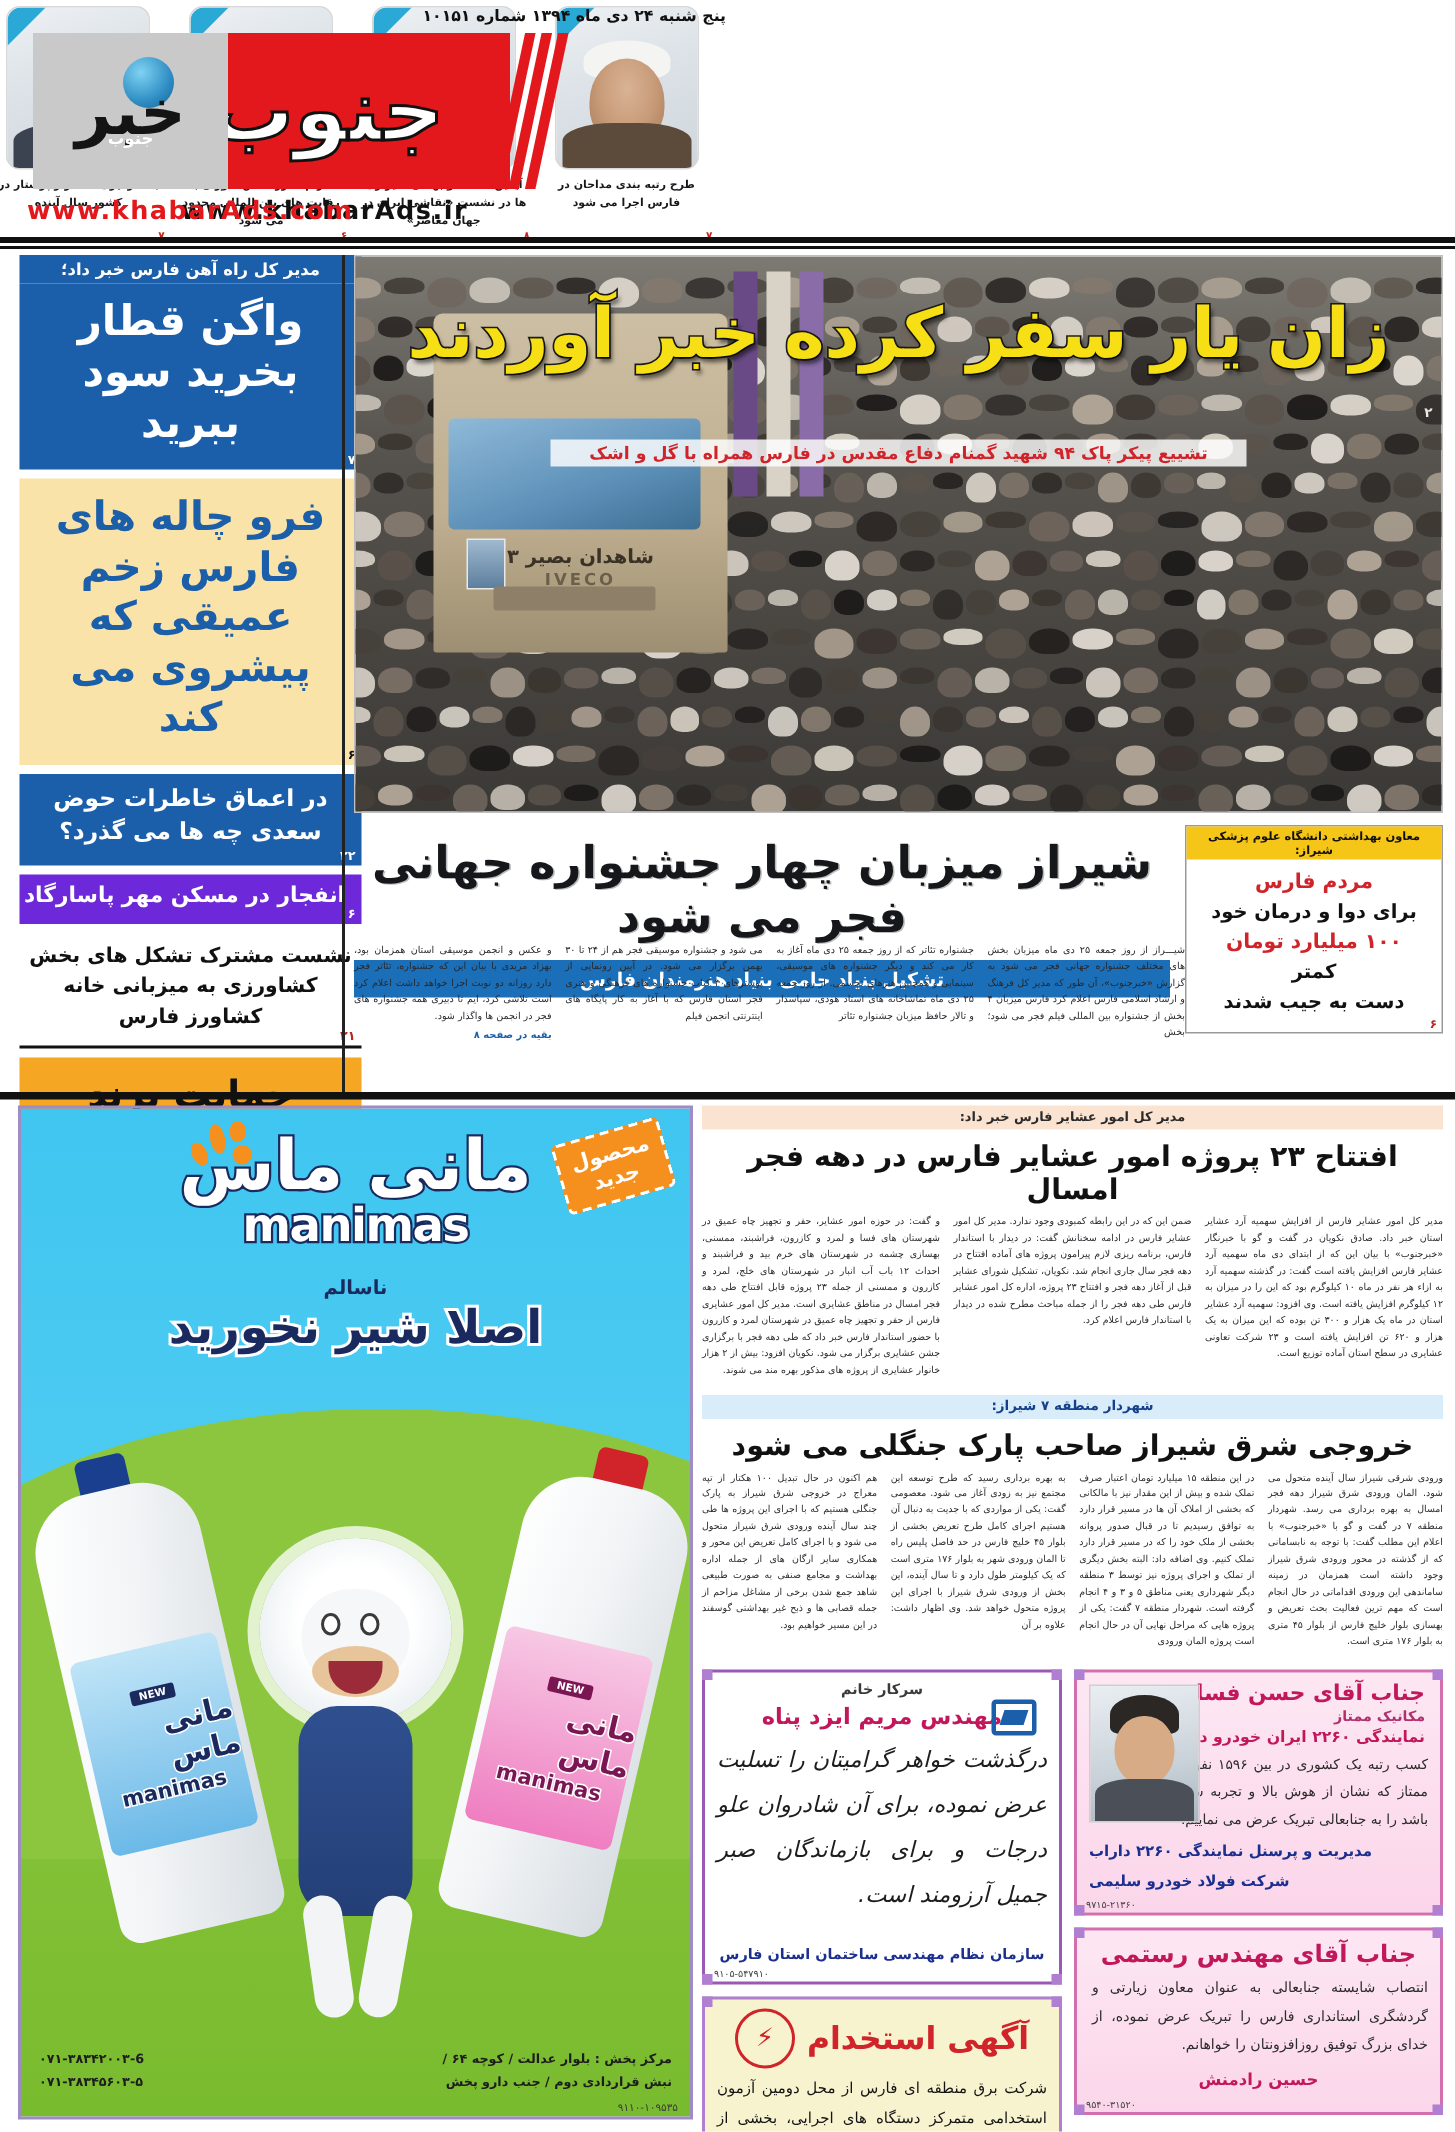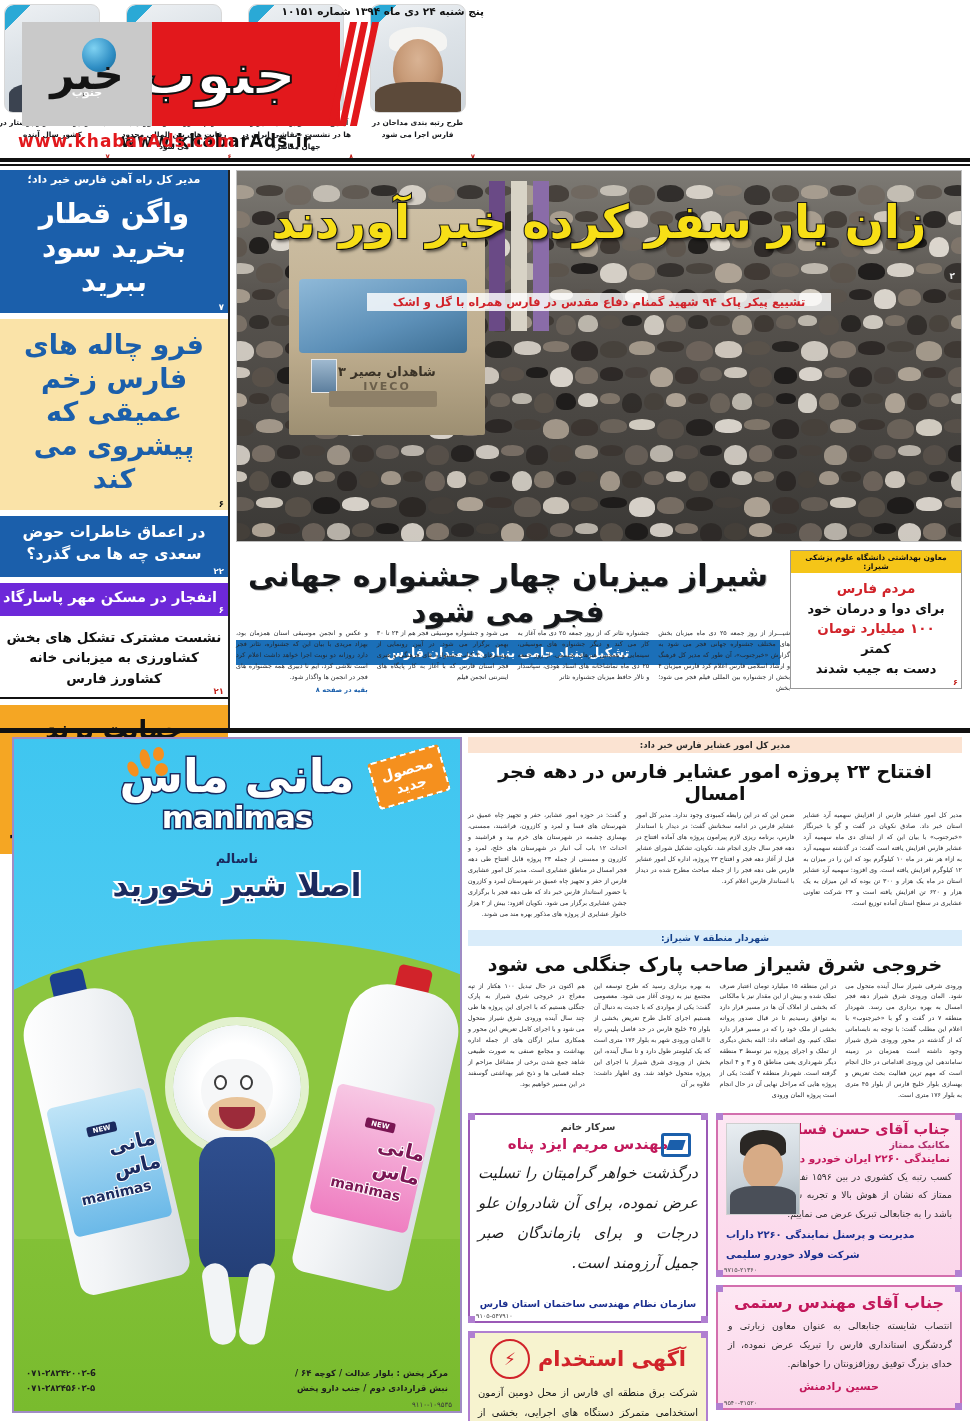--- a/index.html
+++ b/index.html
@@ -100,21 +100,21 @@
     color: #111; letter-spacing: 1px; direction: ltr;
   }
   .url-com {
     position: absolute; left: 18px; top: 131px; font-size: 17px; font-weight: bold;
     color: #e2181c; letter-spacing: 1px; direction: ltr;
   }
   .masthead-rule { position: absolute; left: 0; top: 158px; width: 970px; height: 4px; background: #111; }
   .masthead-rule2 { position: absolute; left: 0; top: 164px; width: 970px; height: 1.5px; background: #111; }
 
   
-  .sidebar { position: absolute; left: 0; top: 170px; width: 228px; }
+  .sidebar { position: absolute; left: 13px; top: 170px; width: 228px; }
   .sb-kicker {
     background: #1b5fab; color: #fff; font-size: 11px; font-weight: bold;
     text-align: center; padding: 3px 4px; direction: rtl;
   }
   .sb-block { position: relative; margin-bottom: 6px; direction: rtl; }
   .sb-blue { background: #1b5fab; color: #fff; padding: 8px 8px 14px 8px; }
   .sb-blue .h { font-size: 28px; font-weight: bold; line-height: 1.22; text-align: center; }
   .sb-cream { background: #fae3a8; color: #1b5fab; padding: 9px 8px 14px 8px; }
   .sb-cream .h { font-size: 27px; font-weight: bold; line-height: 1.24; text-align: center; }
   .sb-blue2 { background: #1b5fab; color: #fff; padding: 6px 8px 12px 8px; }

